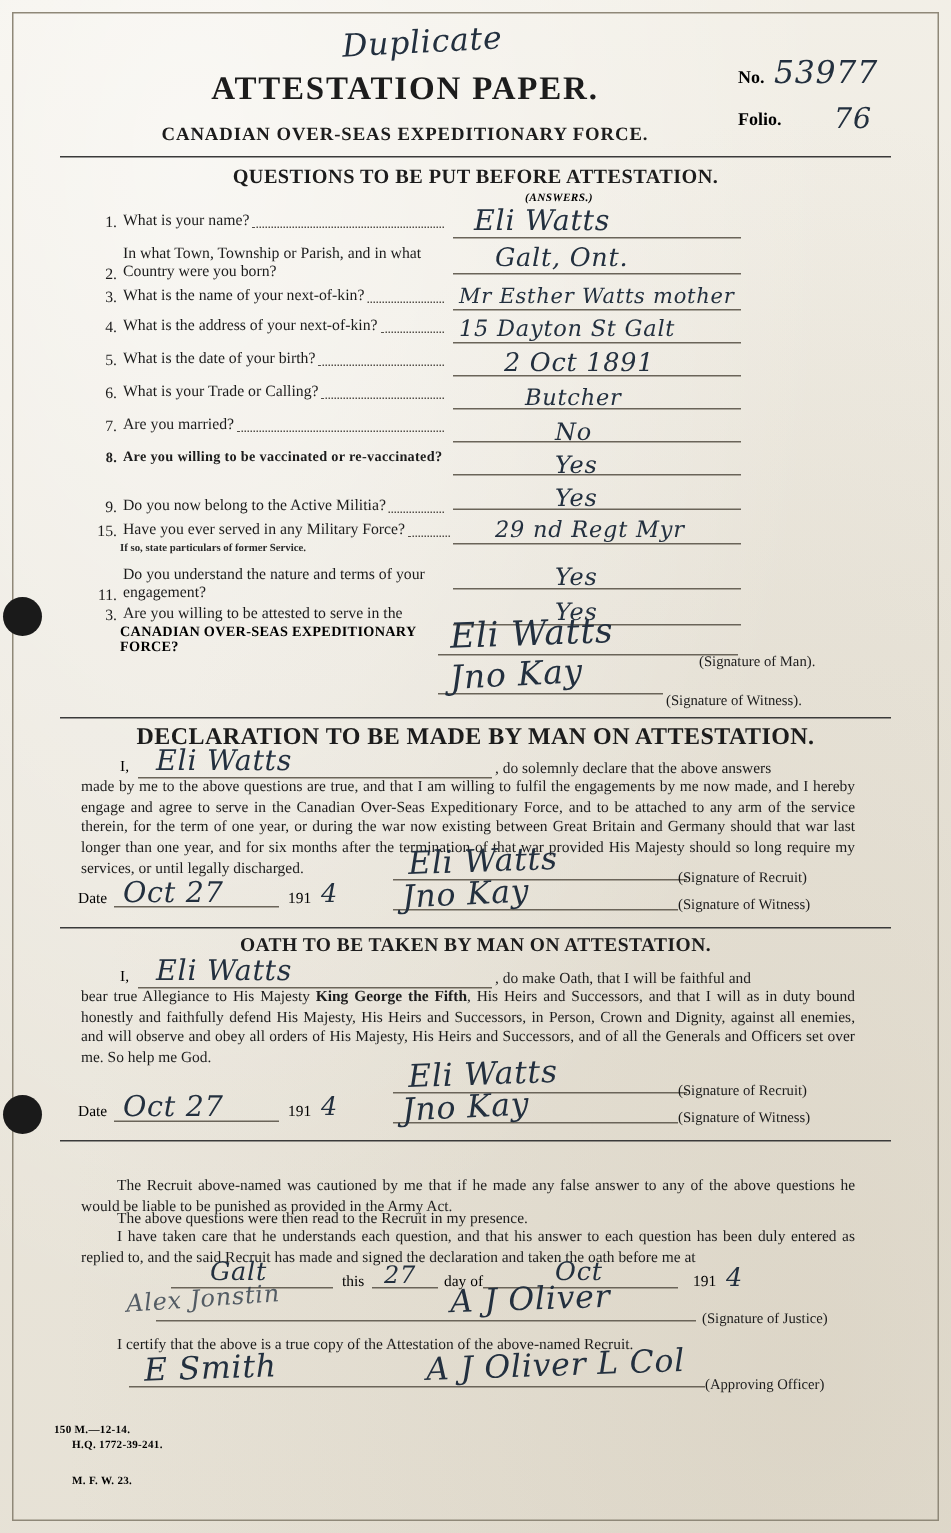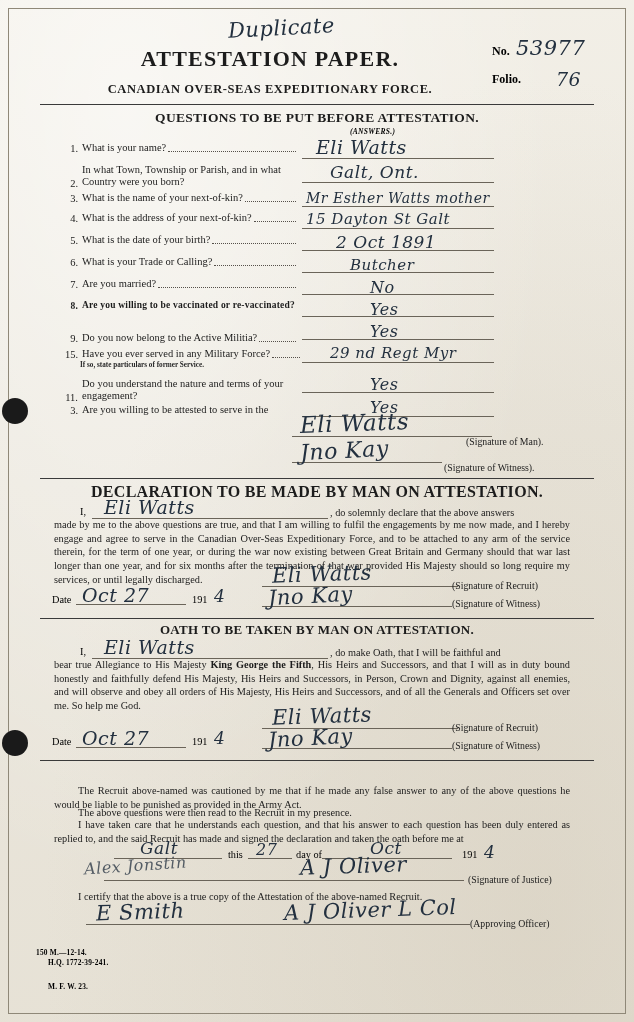--- a/index.html
+++ b/index.html
@@ -282,20 +282,21 @@
       </div>
     </div>
     <div class="abs ans-line" style="left:302px; top:392px; width:192px;"></div>
     <div class="abs handwrite ans" style="left:370px; top:375px; font-size:16px;">Yes</div>
 
     <div class="abs" style="left:58px; top:404px; width:244px;">
       <div class="q-row">
         <span class="q-num">3.</span>
         <span class="q-text" style="width:216px;">Are you willing to be attested to serve in the</span>
       </div>
+      <div class="small-caps-bold" style="margin-left:22px;">CANADIAN OVER-SEAS EXPEDITIONARY FORCE?</div>
     </div>
     <div class="abs ans-line" style="left:302px; top:416px; width:192px;"></div>
     <div class="abs handwrite ans" style="left:370px; top:398px; font-size:16px;">Yes</div>
 
     <div class="abs ans-line" style="left:292px; top:436px; width:200px;"></div>
     <div class="abs handwrite" style="left:300px; top:410px; font-size:23px; transform:rotate(-2deg);">Eli Watts</div>
     <div class="abs sig-label" style="left:466px; top:436px;">(Signature of Man).</div>
 
     <div class="abs ans-line" style="left:292px; top:462px; width:150px;"></div>
     <div class="abs handwrite" style="left:300px; top:438px; font-size:22px; transform:rotate(-3deg);">Jno Kay</div>

